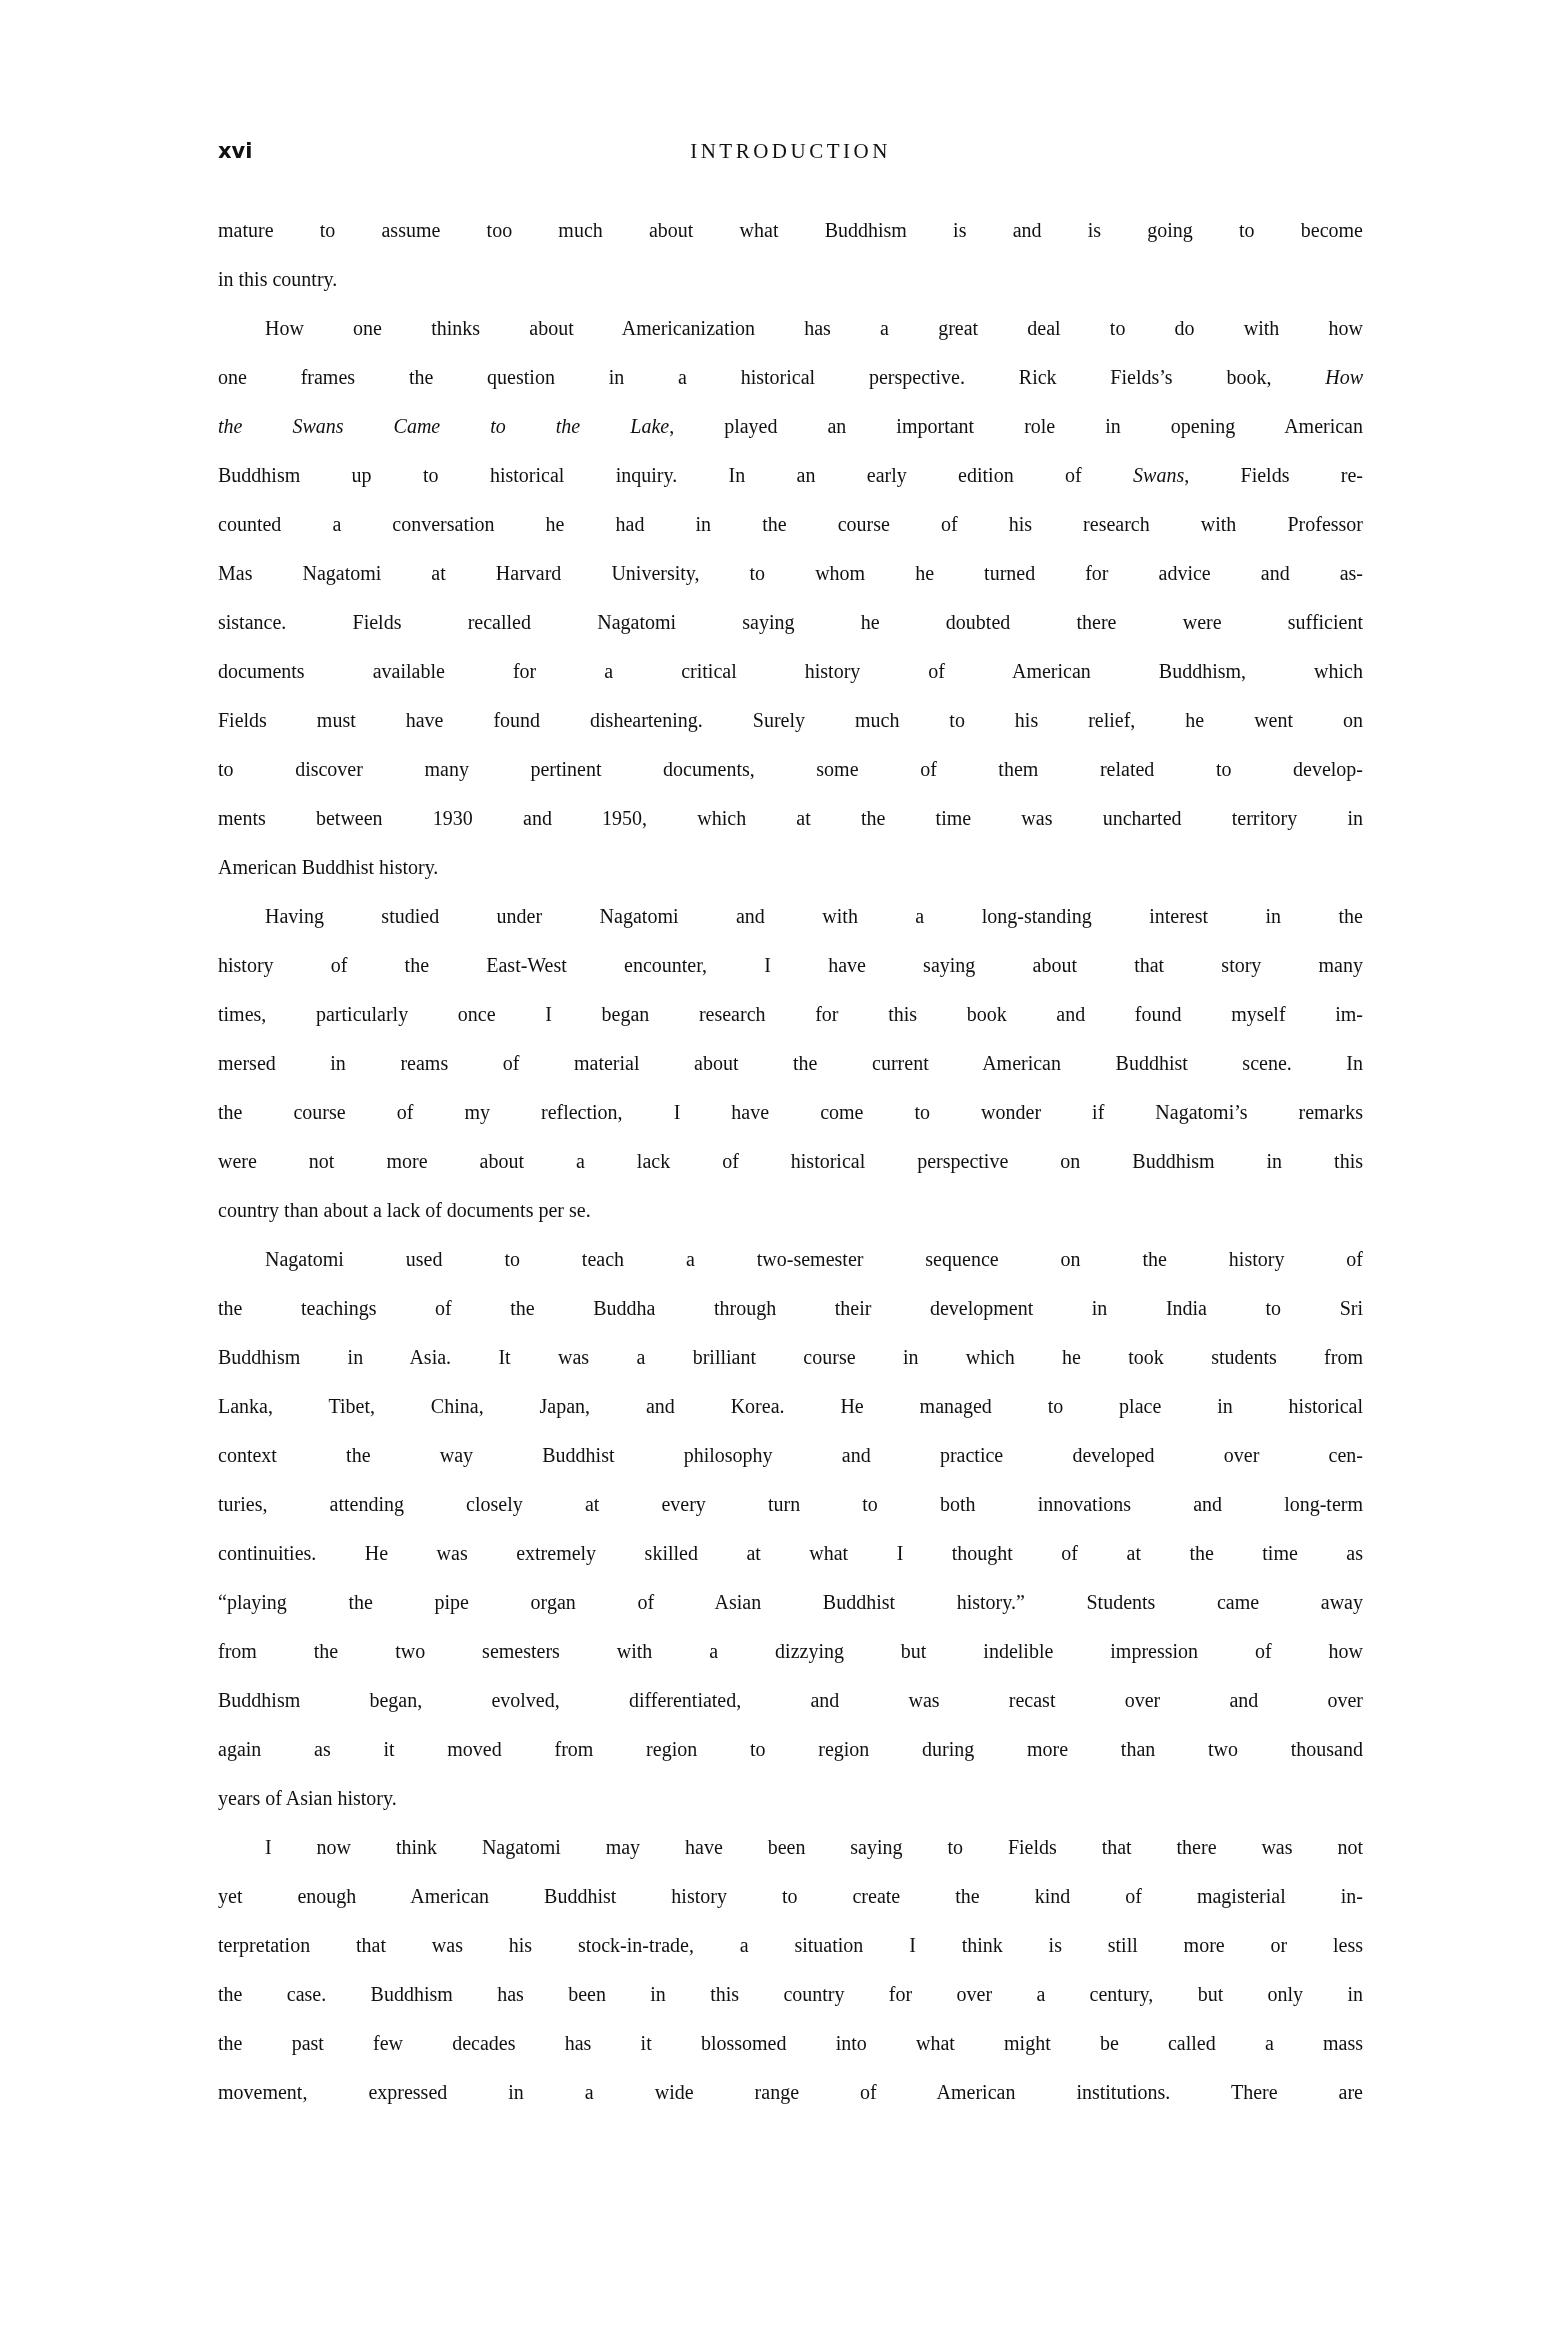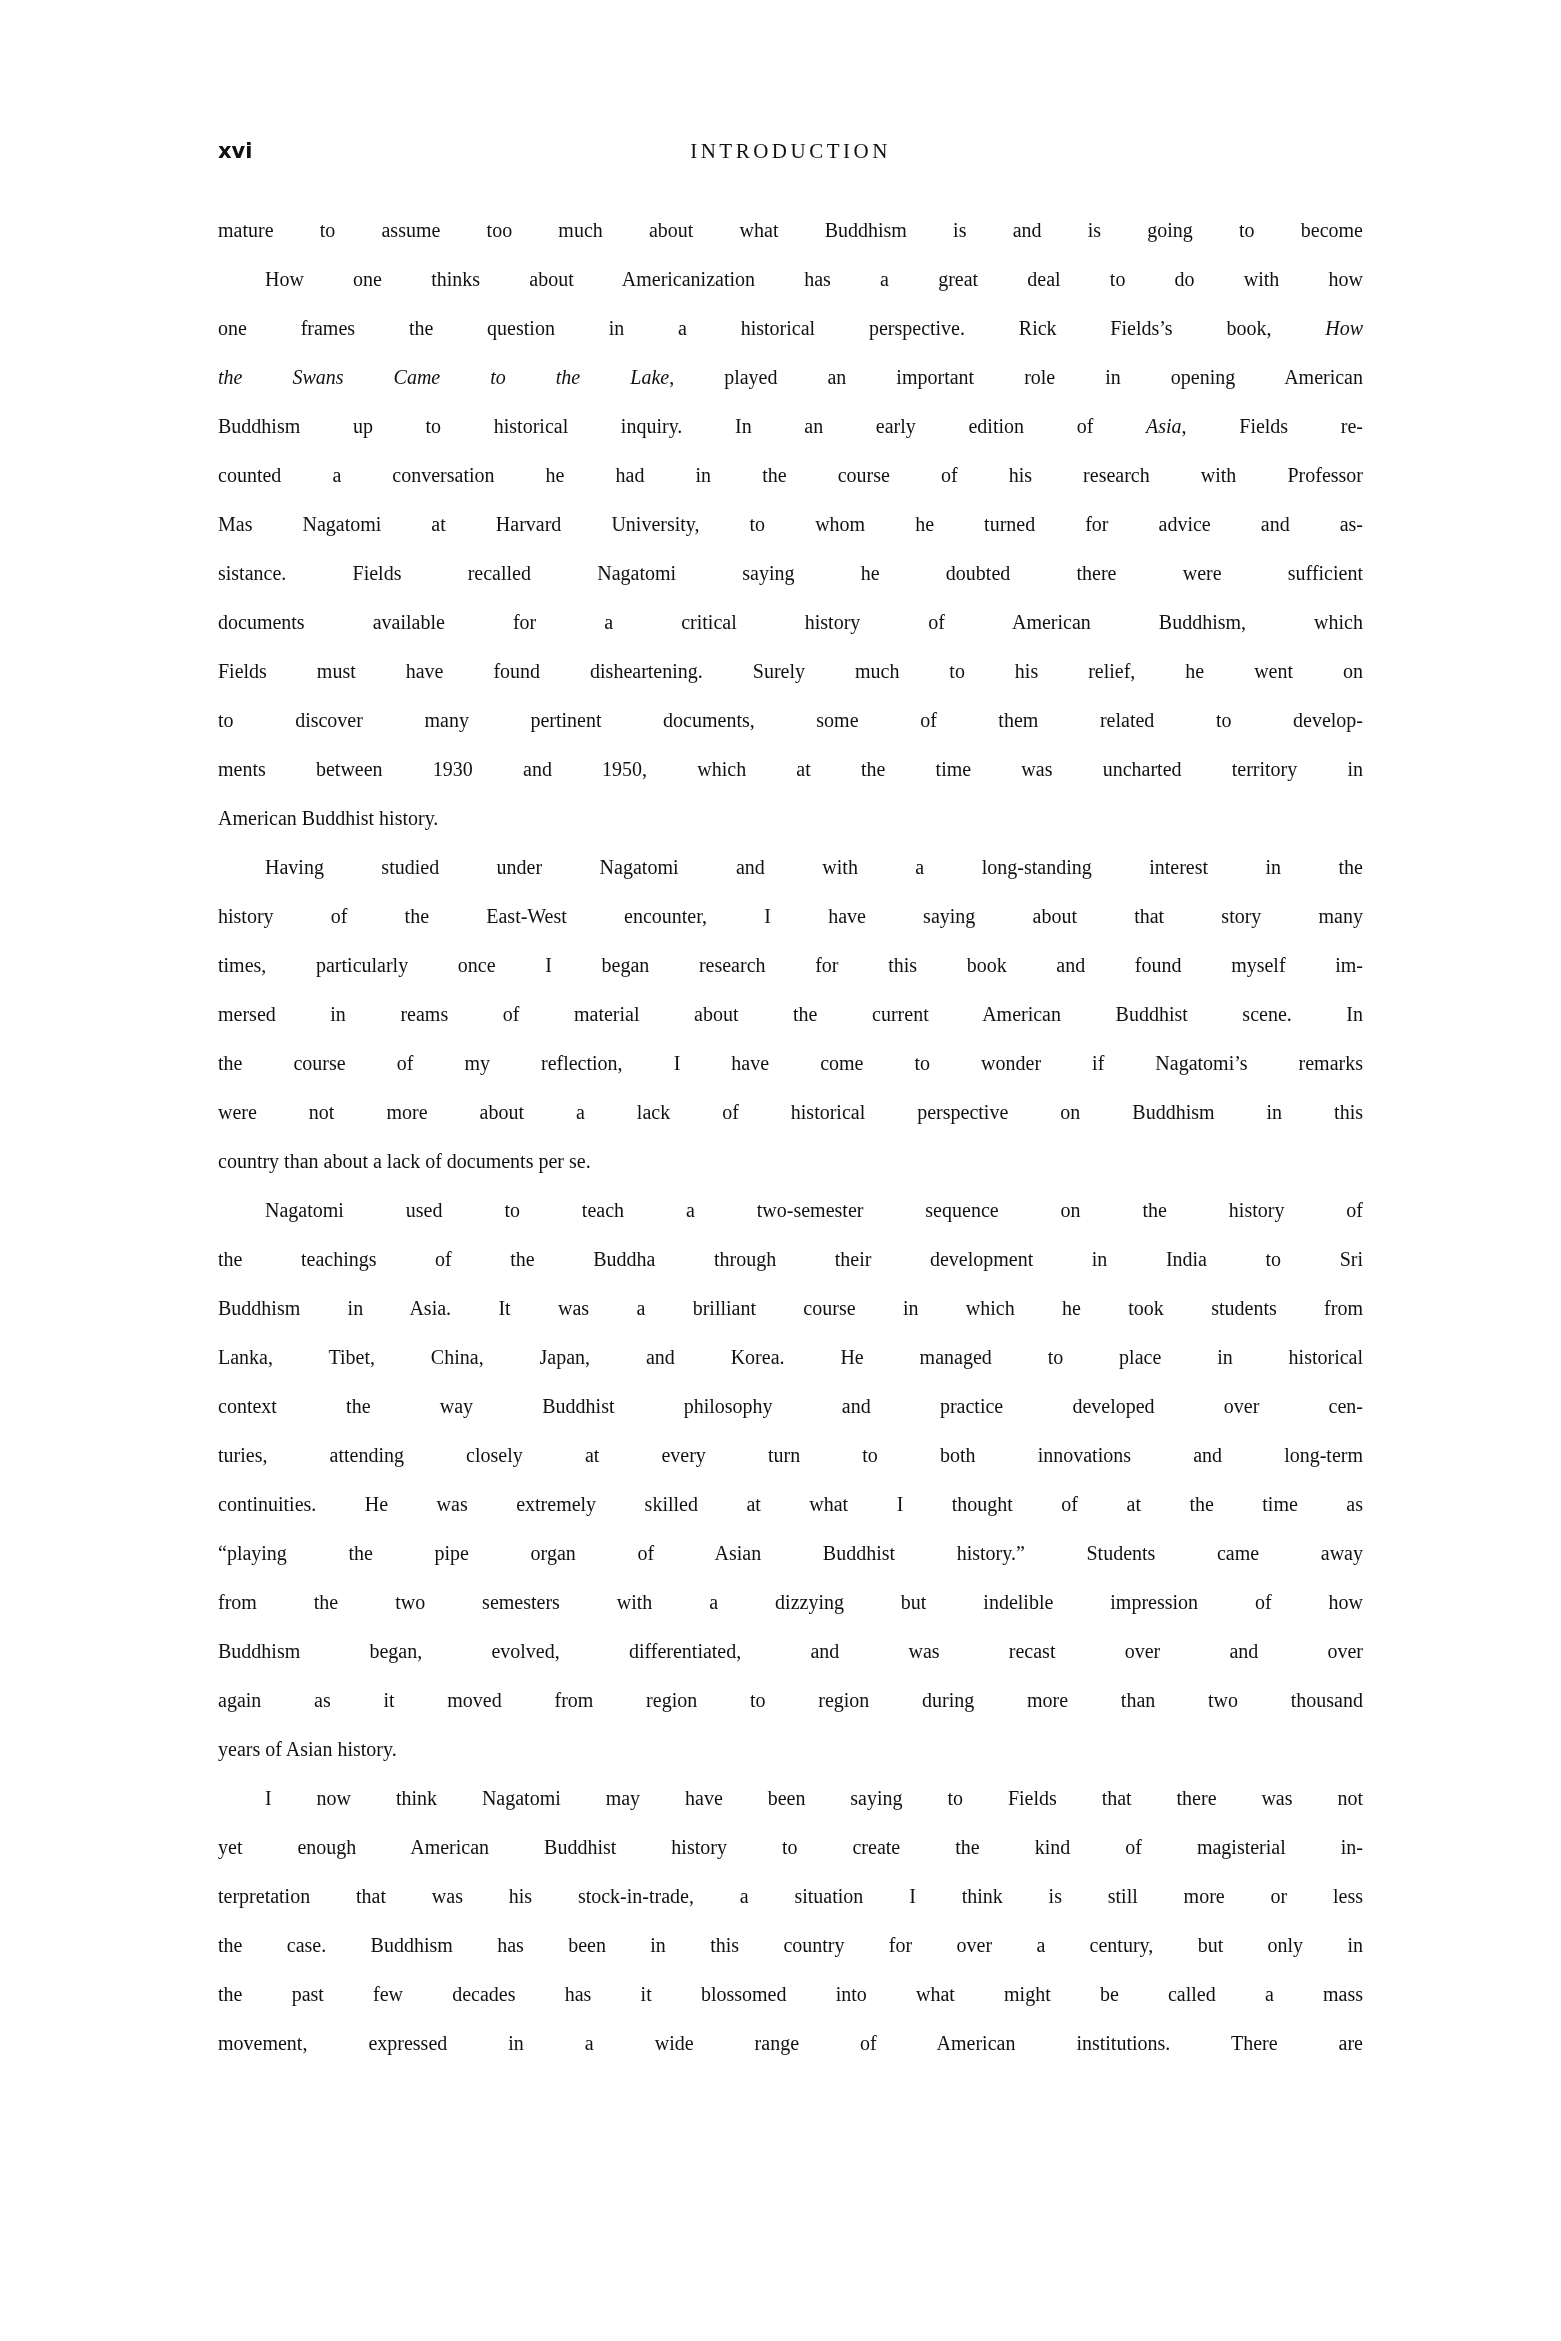--- a/index.html
+++ b/index.html
@@ -18,26 +18,27 @@
 <body>
 
 <div class="page">
   <div class="running-head">
     <span class="folio">xvi</span>
     <div class="head-title">INTRODUCTION</div>
   </div>
   <div class="body-text" id="body-text">
       <div>
         <span class="line"><span>mature to assume too much about what Buddhism is and is going to become</span></span>
+        <span class="line last"><span>in this country.</span></span>
       </div>
       <div>
         <span class="line indent"><span>How one thinks about Americanization has a great deal to do with how</span></span>
         <span class="line"><span>one frames the question in a historical perspective. Rick Fields’s book, </span><em>How</em></span>
         <span class="line"><em>the Swans Came to the Lake</em><span>, played an important role in opening American</span></span>
-        <span class="line"><span>Buddhism up to historical inquiry. In an early edition of </span><em>Asia</em><span>, Fields re-</span></span>
+        <span class="line"><span>Buddhism up to historical inquiry. In an early edition of </span><em>Swans</em><span>, Fields re-</span></span>
         <span class="line"><span>counted a conversation he had in the course of his research with Professor</span></span>
         <span class="line"><span>Mas Nagatomi at Harvard University, to whom he turned for advice and as-</span></span>
         <span class="line"><span>sistance. Fields recalled Nagatomi saying he doubted there were sufficient</span></span>
         <span class="line"><span>documents available for a critical history of American Buddhism, which</span></span>
         <span class="line"><span>Fields must have found disheartening. Surely much to his relief, he went on</span></span>
         <span class="line"><span>to discover many pertinent documents, some of them related to develop-</span></span>
         <span class="line"><span>ments between 1930 and 1950, which at the time was uncharted territory in</span></span>
         <span class="line last"><span>American Buddhist history.</span></span>
       </div>
       <div>

